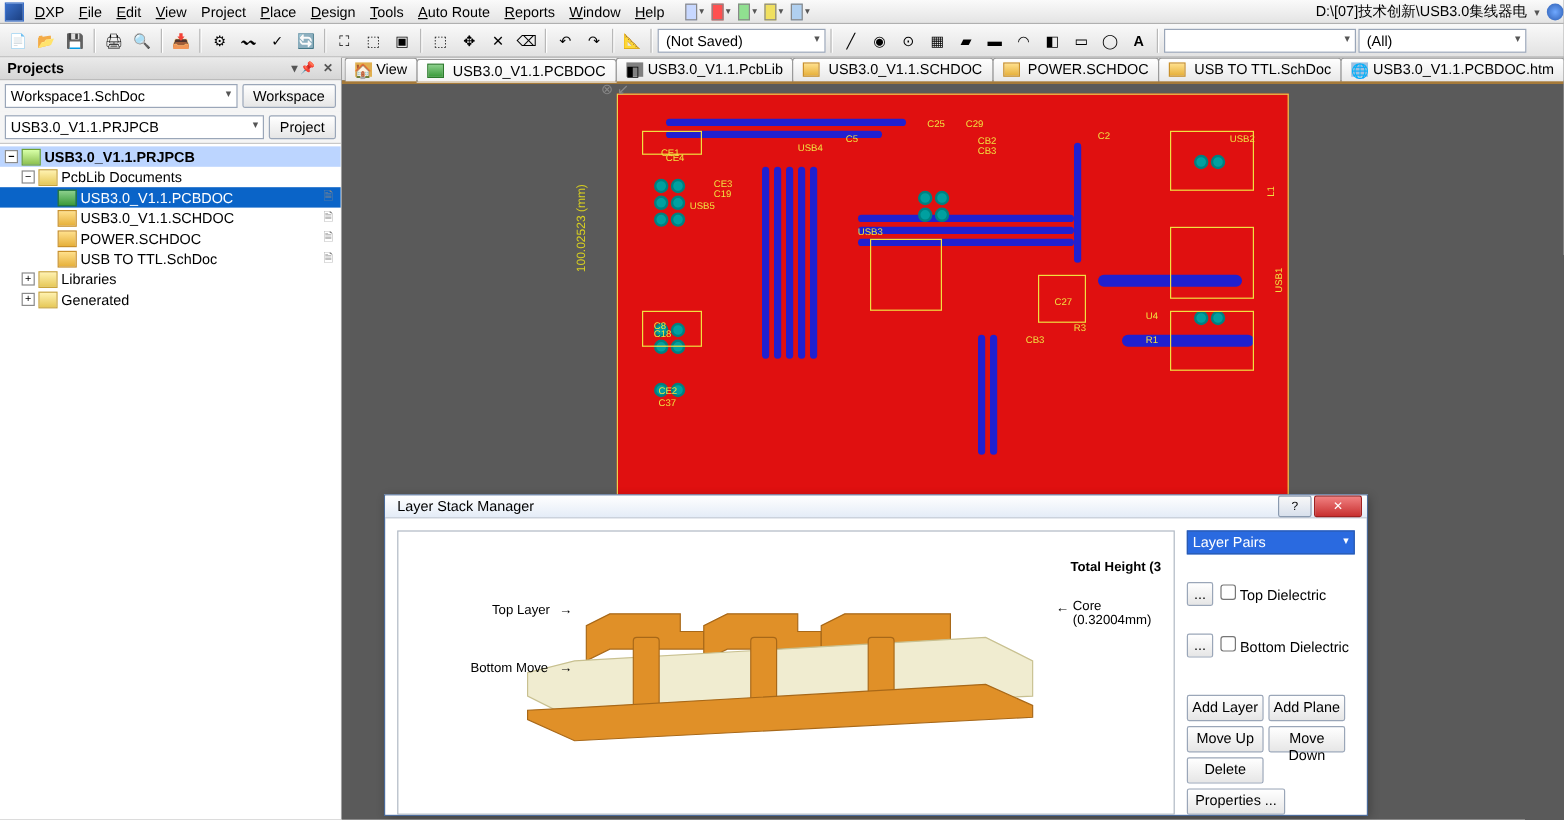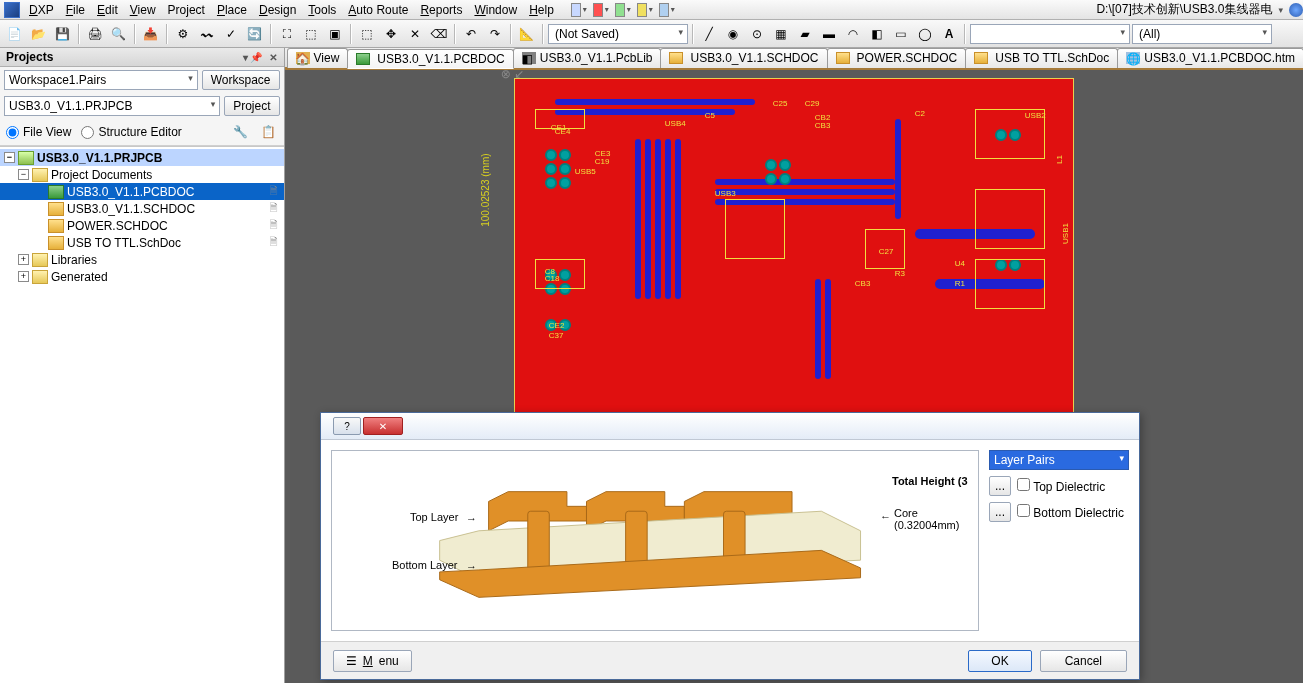--- a/index.html
+++ b/index.html
@@ -68,21 +68,21 @@
 .pcb .origin{position:absolute;left:-14px;top:-12px;color:#888;font-size:12px;}
 
 
 .dialog{position:absolute;left:320px;top:412px;width:820px;height:268px;background:#fff;border:1px solid #4a6a9a;box-shadow:2px 2px 8px rgba(0,0,0,0.3);display:flex;flex-direction:column;}
 .dtitle{height:28px;background:linear-gradient(#fff,#e4ecf7);display:flex;align-items:center;padding:0 4px 0 10px;border-bottom:1px solid #c0c8d4;}
 .dtitle .txt{flex:1;}
 .dtitle .dbtn{width:28px;height:18px;border:1px solid #8a9ab0;background:linear-gradient(#f8f8f8,#d8e0ec);margin-left:2px;display:inline-flex;align-items:center;justify-content:center;font-size:10px;border-radius:2px;}
 .dtitle .dclose{background:linear-gradient(#f08080,#c83030);color:#fff;border-color:#a02020;width:40px;}
 .dbody{flex:1;display:flex;padding:10px;gap:10px;border-bottom:1px solid #d0d0d0;}
 .stackvis{flex:1;border:1px solid #b0b8c4;background:#fff;position:relative;}
-.stackctrl{width:140px;display:flex;flex-direction:column;gap:6px;}
+.stackctrl{width:140px;display:flex;flex-direction:column;gap:23px;}
 .sc-select{height:20px;border:1px solid #2a5ab0;background:#2a6ae0;color:#fff;padding:2px 4px;position:relative;}
 .sc-select::after{content:"▾";position:absolute;right:4px;top:2px;font-size:9px;}
 .sc-row{display:flex;align-items:center;gap:6px;}
 .sc-dots{width:22px;height:20px;border:1px solid #9aa6b8;background:linear-gradient(#fff,#e6e6e6);display:inline-flex;align-items:center;justify-content:center;border-radius:2px;}
 .sc-btns{display:flex;gap:4px;flex-wrap:wrap;margin-top:8px;}
 .sc-btn{height:22px;border:1px solid #9aa6b8;background:linear-gradient(#fff,#e6e6e6);border-radius:2px;padding:2px 0;text-align:center;cursor:pointer;width:64px;}
 .dfoot{height:38px;display:flex;align-items:center;padding:0 12px;gap:8px;background:#f0f0f0;}
 .dfoot .menu-btn{border:1px solid #9aa6b8;background:linear-gradient(#fff,#e6e6e6);padding:3px 12px;border-radius:2px;display:flex;align-items:center;gap:6px;}
 .dfoot .spacer{flex:1;}
 .dfoot .ok{border:1px solid #2a6ac8;background:linear-gradient(#f4f8ff,#dce8f8);padding:3px 22px;border-radius:2px;}
@@ -187,50 +187,37 @@
 
 <div class="main">
 
   <div class="panel">
     <div class="panel-title">
       <span>Projects</span>
       <span class="pin">▾ 📌</span>
       <span class="xx">✕</span>
     </div>
     <div class="panel-row">
-      <div class="p-input"><span>Workspace1.Pairs</span></div>
+      <div class="p-input"><span>Workspace1.SchDoc</span></div>
       <div class="p-btn">Workspace</div>
     </div>
     <div class="panel-row">
       <div class="p-input" style="background:#fff"><span>USB3.0_V1.1.PRJPCB</span></div>
       <div class="p-btn">Project</div>
-    </div>
-    <div class="view-row">
-      <label>
-          <input type="radio" checked="" style=""> 
-          <span>File View</span>
-        </label>
-      <label>
-          <input type="radio" style=""> 
-          <span>Structure Editor</span>
-        </label>
-      <span style="flex:1"></span>
-      <span class="tb-btn" style="width:18px;height:18px">🔧</span>
-      <span class="tb-btn" style="width:18px;height:18px">📋</span>
     </div>
     <div class="tree">
       <div class="tnode hdr">
         <span class="exp">−</span>
           <span class="ticon ic-prj"></span>
           <span>USB3.0_V1.1.PRJPCB</span>
       </div>
       <div class="tnode indent1">
         <span class="exp">−</span>
           <span class="ticon ic-folder"></span>
-          <span>Project Documents</span>
+          <span>PcbLib Documents</span>
       </div>
       <div class="tnode indent2 sel">
         <span class="noexp"></span>
           <span class="ticon ic-pcb"></span>
           <span>USB3.0_V1.1.PCBDOC</span>
           <span class="docmark">🗎</span>
       </div>
       <div class="tnode indent2">
         <span class="noexp"></span>
           <span class="ticon ic-sch"></span>
@@ -368,20 +355,21 @@
         <span class="txt" style="left:540px;top:76px;transform:rotate(-90deg)">L1</span>
         <span class="txt" style="left:540px;top:150px;transform:rotate(-90deg)">USB1</span>
         <span class="txt" style="left:510px;top:32px">USB2</span>
       </div>
     </div>
   </div>
 </div>
 
 <div class="dialog">
   <div class="dtitle">
+    <span class="txt">Layer Stack Manager</span>
     <span class="dbtn">?</span>
     <span class="dbtn dclose">✕</span>
   </div>
   <div class="dbody">
     <div class="stackvis">
       <svg width="100%" height="100%" viewBox="0 0 660 180">
 
         <g class="copper">
           <polygon points="180,40 240,40 240,55 260,55 260,70 180,70 160,80 160,50"></polygon>
           <polygon points="280,40 340,40 340,55 360,55 360,70 280,70 260,80 260,50"></polygon>
@@ -393,35 +381,43 @@
         <g class="copper">
           <rect x="200" y="60" width="22" height="70" rx="3"></rect>
           <rect x="300" y="60" width="22" height="70" rx="3"></rect>
           <rect x="400" y="60" width="22" height="70" rx="3"></rect>
         </g>
 
         <polygon class="copper" points="150,120 500,100 540,118 540,128 150,148 110,130 110,122"></polygon>
       </svg>
       <span class="lbl" style="left:78px;top:60px">Top Layer</span>
       <span class="arrow" style="left:134px;top:60px">→</span>
-      <span class="lbl" style="left:60px;top:108px">Bottom Layer</span>
+      <span class="lbl" style="left:60px;top:108px">Bottom Move</span>
       <span class="arrow" style="left:134px;top:108px">→</span>
       <span class="lbl" style="left:560px;top:24px;font-weight:bold">Total Height (3</span>
       <span class="arrow" style="left:548px;top:58px">←</span>
       <span class="lbl" style="left:562px;top:56px">Core (0.32004mm)</span>
     </div>
     <div class="stackctrl">
       <div class="sc-select"><span>Layer Pairs</span></div>
       <div class="sc-row">
         <span class="sc-dots">...</span>
         <label><input type="checkbox" style=""> <span>Top Dielectric</span></label>
       </div>
       <div class="sc-row">
         <span class="sc-dots">...</span>
         <label><input type="checkbox" style=""> <span>Bottom Dielectric</span></label>
+      </div>
+      <div class="sc-btns">
+        <div class="sc-btn">Add Layer</div>
+        <div class="sc-btn">Add Plane</div>
+        <div class="sc-btn">Move Up</div>
+        <div class="sc-btn">Move Down</div>
+        <div class="sc-btn">Delete</div>
+        <div class="sc-btn" style="width:auto;padding:2px 6px">Properties ...</div>
       </div>
     </div>
   </div>
   <div class="dfoot">
     <div class="menu-btn"><span>☰</span><u>M</u>enu</div>
     <div class="spacer"></div>
     <div class="ok">OK</div>
     <div class="cancel">Cancel</div>
   </div>
 </div>

